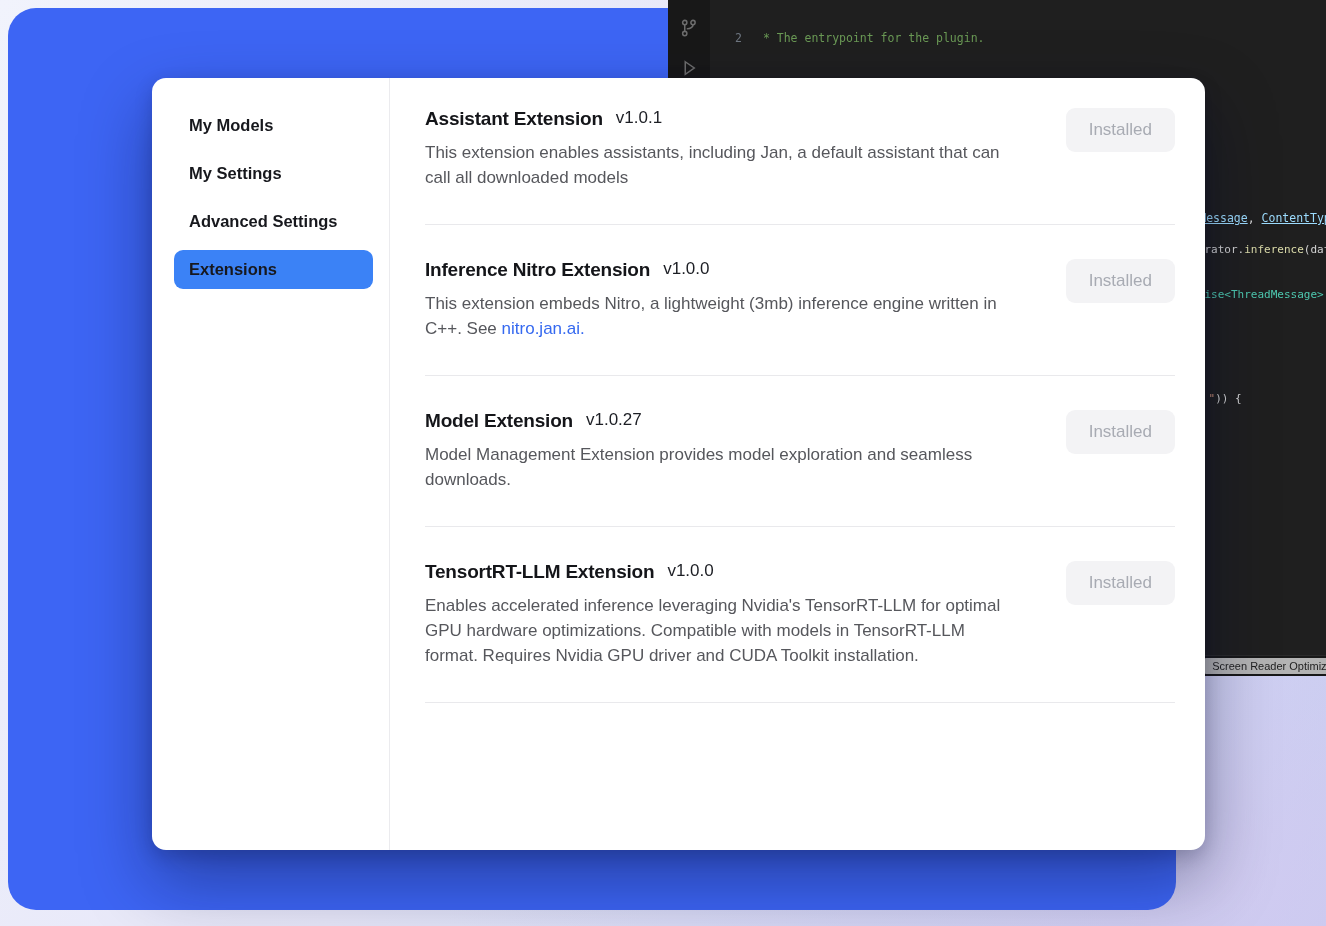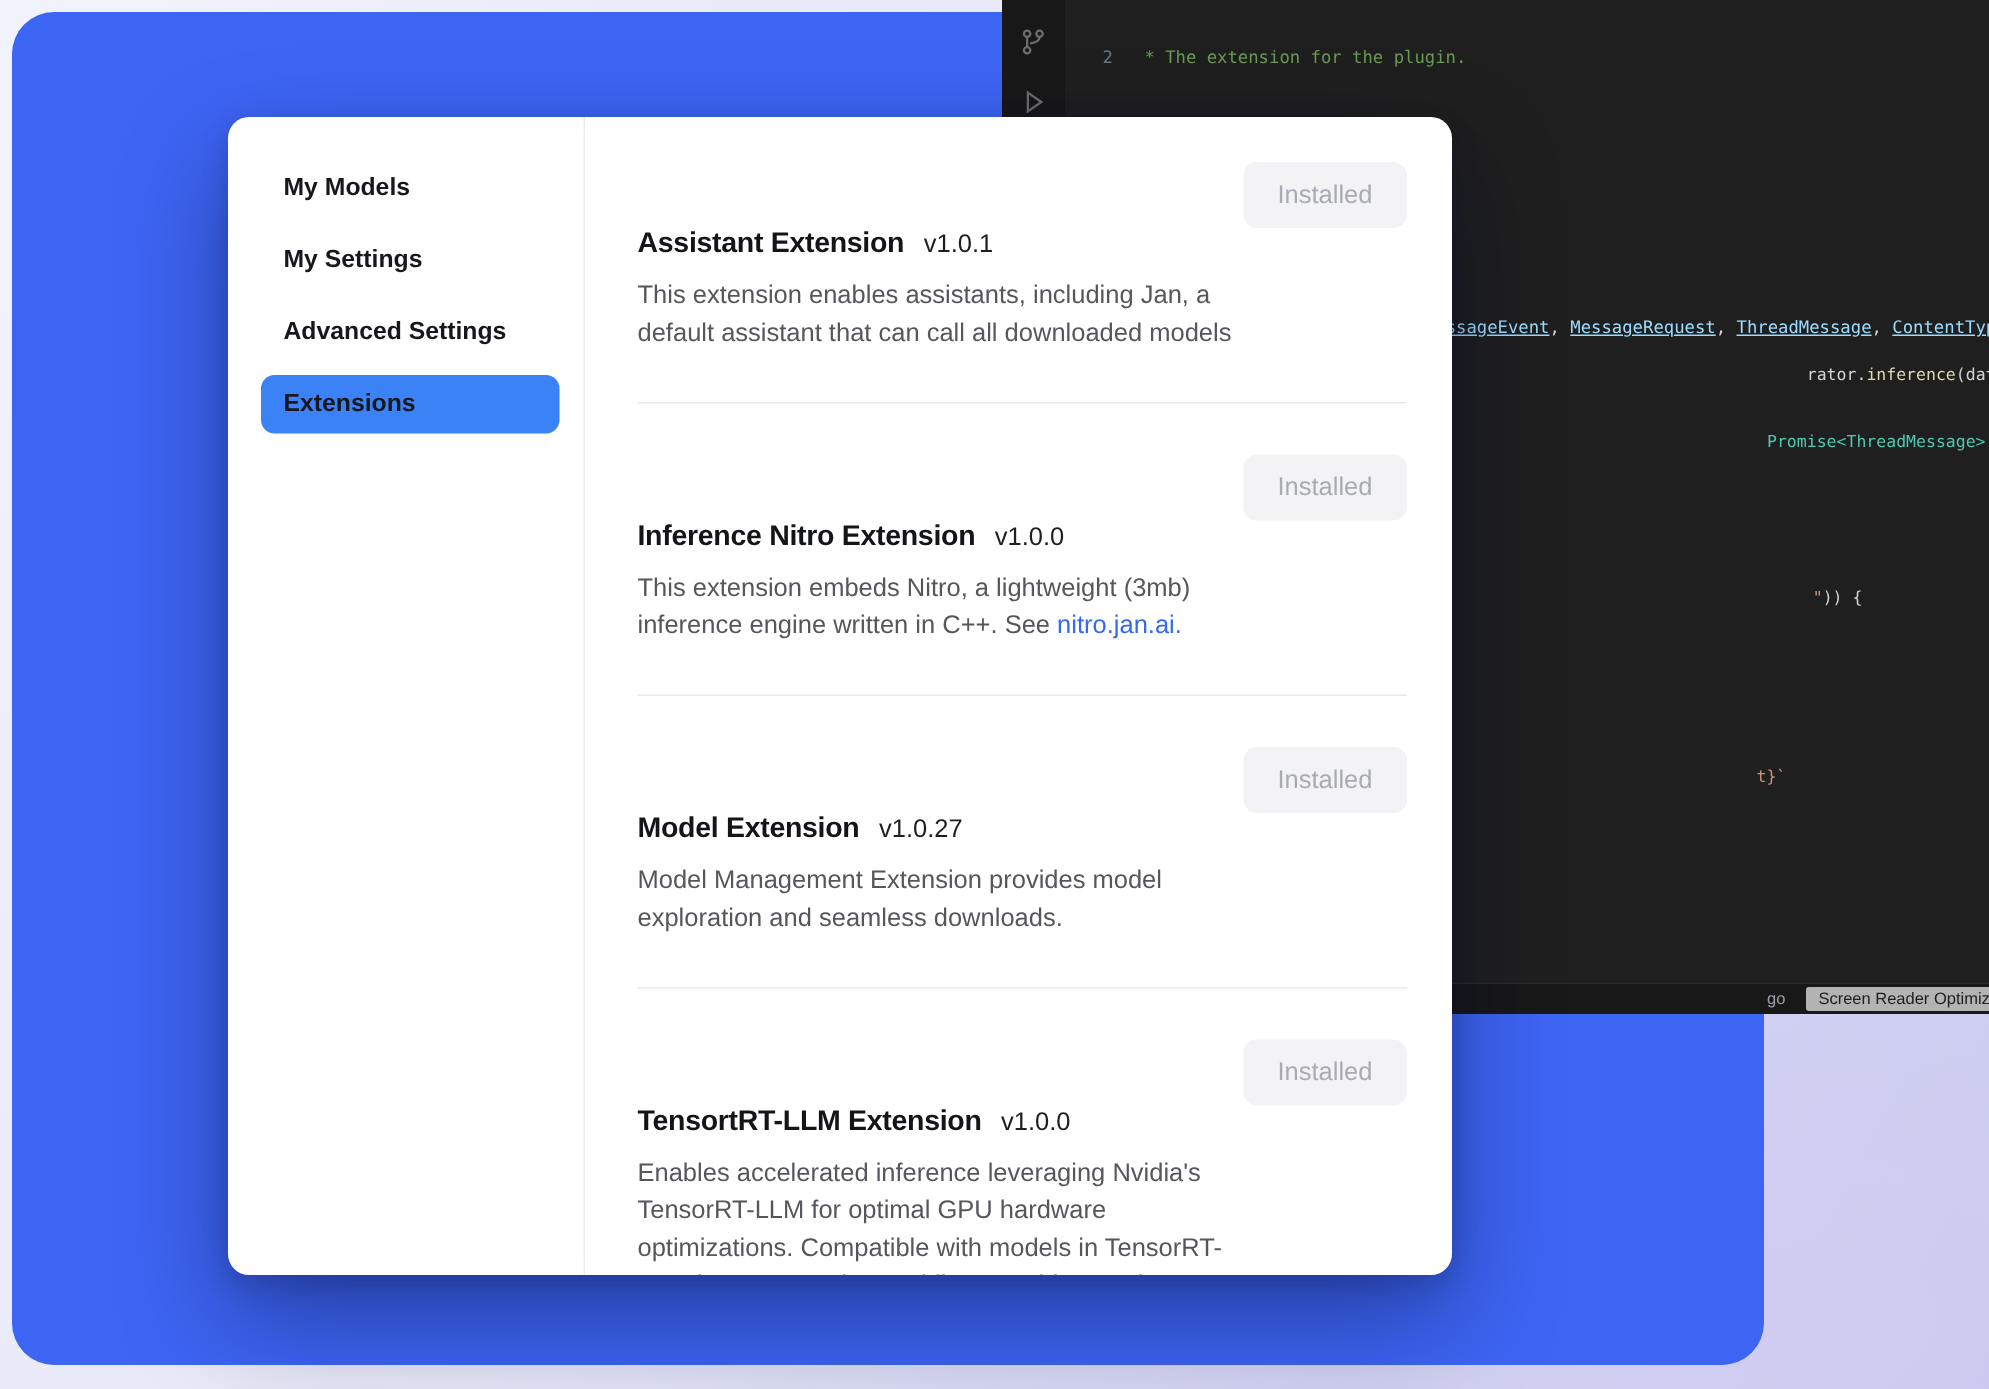--- a/index.html
+++ b/index.html
@@ -48,40 +48,40 @@
     font-family:"Liberation Sans", sans-serif; font-size:11px; color:#9da0a6;
   }
   .status-left { margin-left:510px; }
   .status-badge {
     margin-left:14px; background:#b3b3b3; color:#1e1e1e;
     padding:2px 8px; border-radius:2px; white-space:nowrap;
   }
 
   
   .card {
-    position:absolute; left:152px; top:78px; width:816px; height:772px;
+    position:absolute; left:152px; top:78px; width:1053px; height:772px;
     background:#ffffff; border-radius:14px;
     box-shadow:0 30px 70px rgba(5,10,45,0.40), 0 6px 18px rgba(5,10,45,0.18);
     display:flex; overflow:hidden;
   }
   .sidebar {
     width:238px; flex:0 0 238px; border-right:1px solid #ebebee;
     padding:28px 16px 0 22px;
   }
   .nav-item {
     display:block; padding:10px 15px; margin-bottom:9px;
     font-size:16.5px; font-weight:700; color:#17181d;
     border-radius:9px; cursor:pointer; white-space:nowrap;
   }
   .nav-item.active { background:#3b82f6; }
 
   .content { flex:1; padding:30px 30px 24px 35px; }
   .ext-row { display:flex; justify-content:space-between; align-items:flex-start; }
   .ext-info { max-width:585px; }
-  .ext-title-line { display:flex; align-items:center; gap:13px;margin-top:44px; }
+  .ext-title-line { display:flex; align-items:flex-start; gap:13px; }
   .ext-name { font-size:19px; font-weight:700; color:#141519; letter-spacing:-0.2px; }
   .ext-version { font-size:17px; font-weight:400; color:#1c1e24; }
   .ext-desc { margin-top:10px; font-size:17px; line-height:25px; color:#56575c; }
   .ext-link { color:#3569f0; text-decoration:none; cursor:pointer; }
   .btn {
     flex:0 0 auto; border:none; border-radius:9px; height:44px;
     padding:0 23px; font-family:"Liberation Sans", sans-serif;
     font-size:17px; display:flex; align-items:center; justify-content:center;
     cursor:pointer; white-space:nowrap;
   }
@@ -107,21 +107,21 @@
     <span class="activity-icon">
       <svg viewBox="0 0 16 16" width="20" height="20" fill="none" stroke="#8a8a8a" stroke-width="1.2">
         <path d="M5 3 L12.2 8 L5 13 Z"></path>
       </svg>
     </span>
   </div>
 
   <div class="code">
     <div class="cl">
       <span class="ln">2</span>
-      <span class="tok comment"> * The extension for the plugin.</span>
+      <span class="tok comment"> * The entrypoint for the plugin.</span>
     </div>
     <div class="cl">
       <span class="ln">3</span>
       <span class="tok comment"> */</span>
     </div>
     <div class="cl">
       <span class="ln">4</span>
     </div>
     <div class="cl">
       <span class="ln">5</span>

